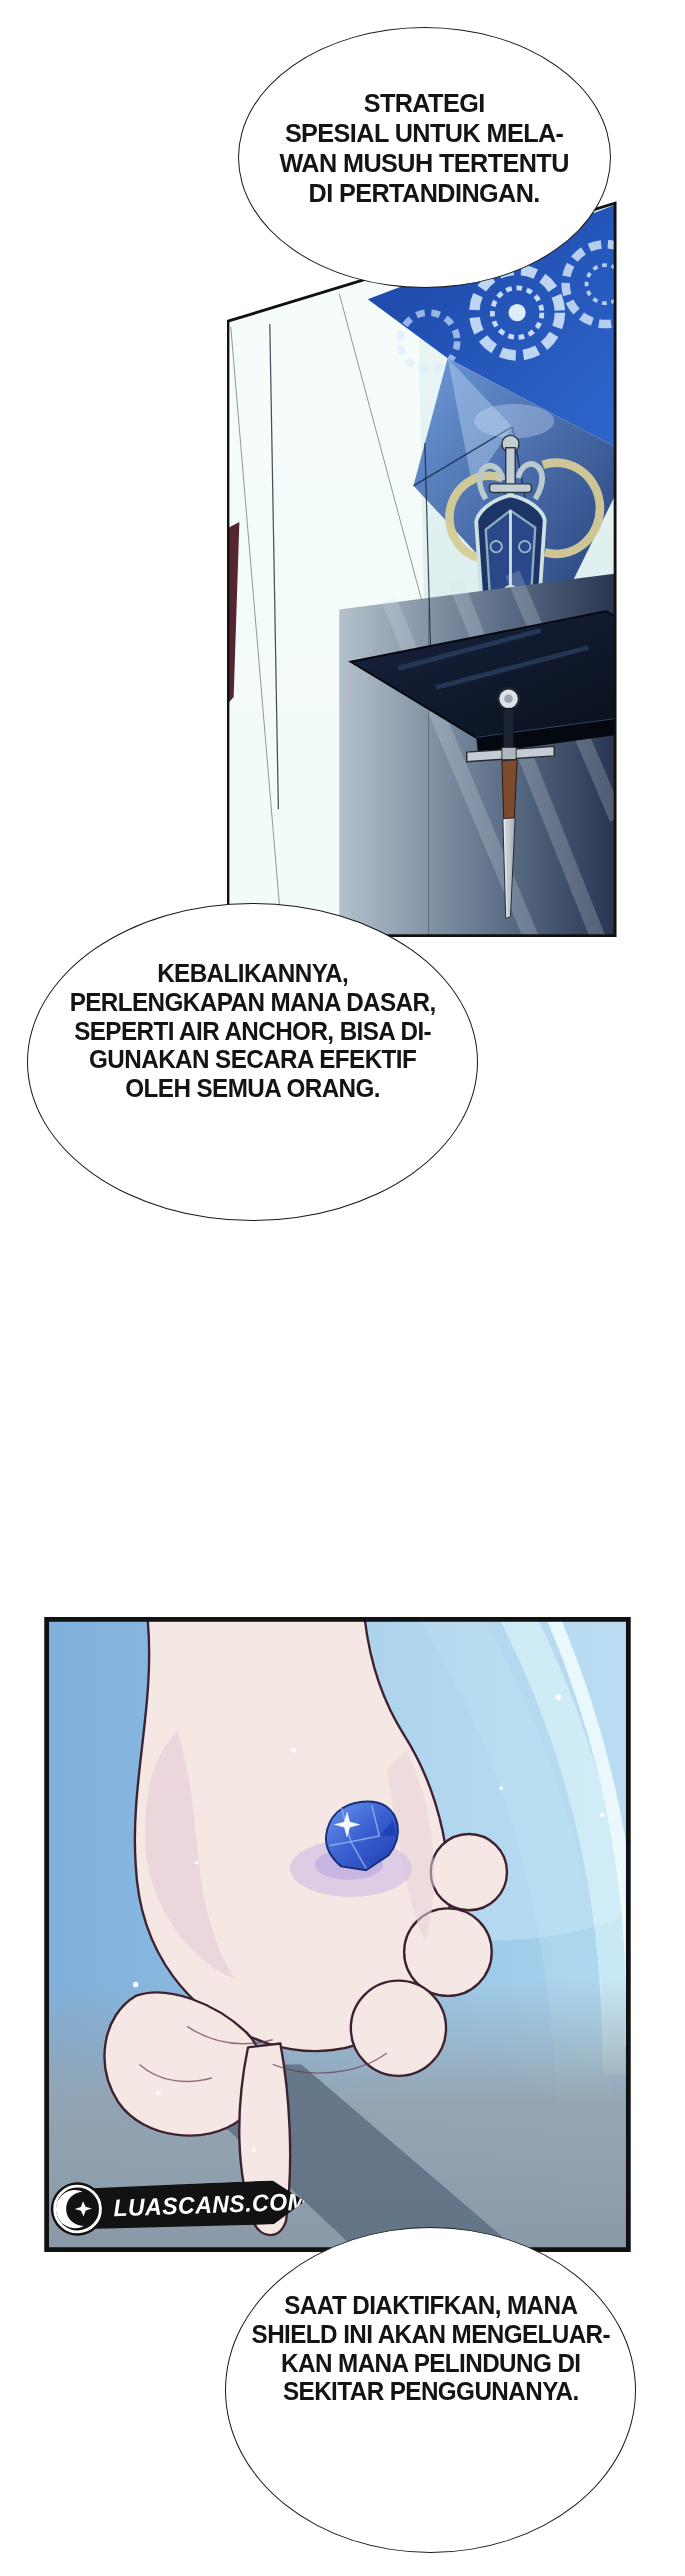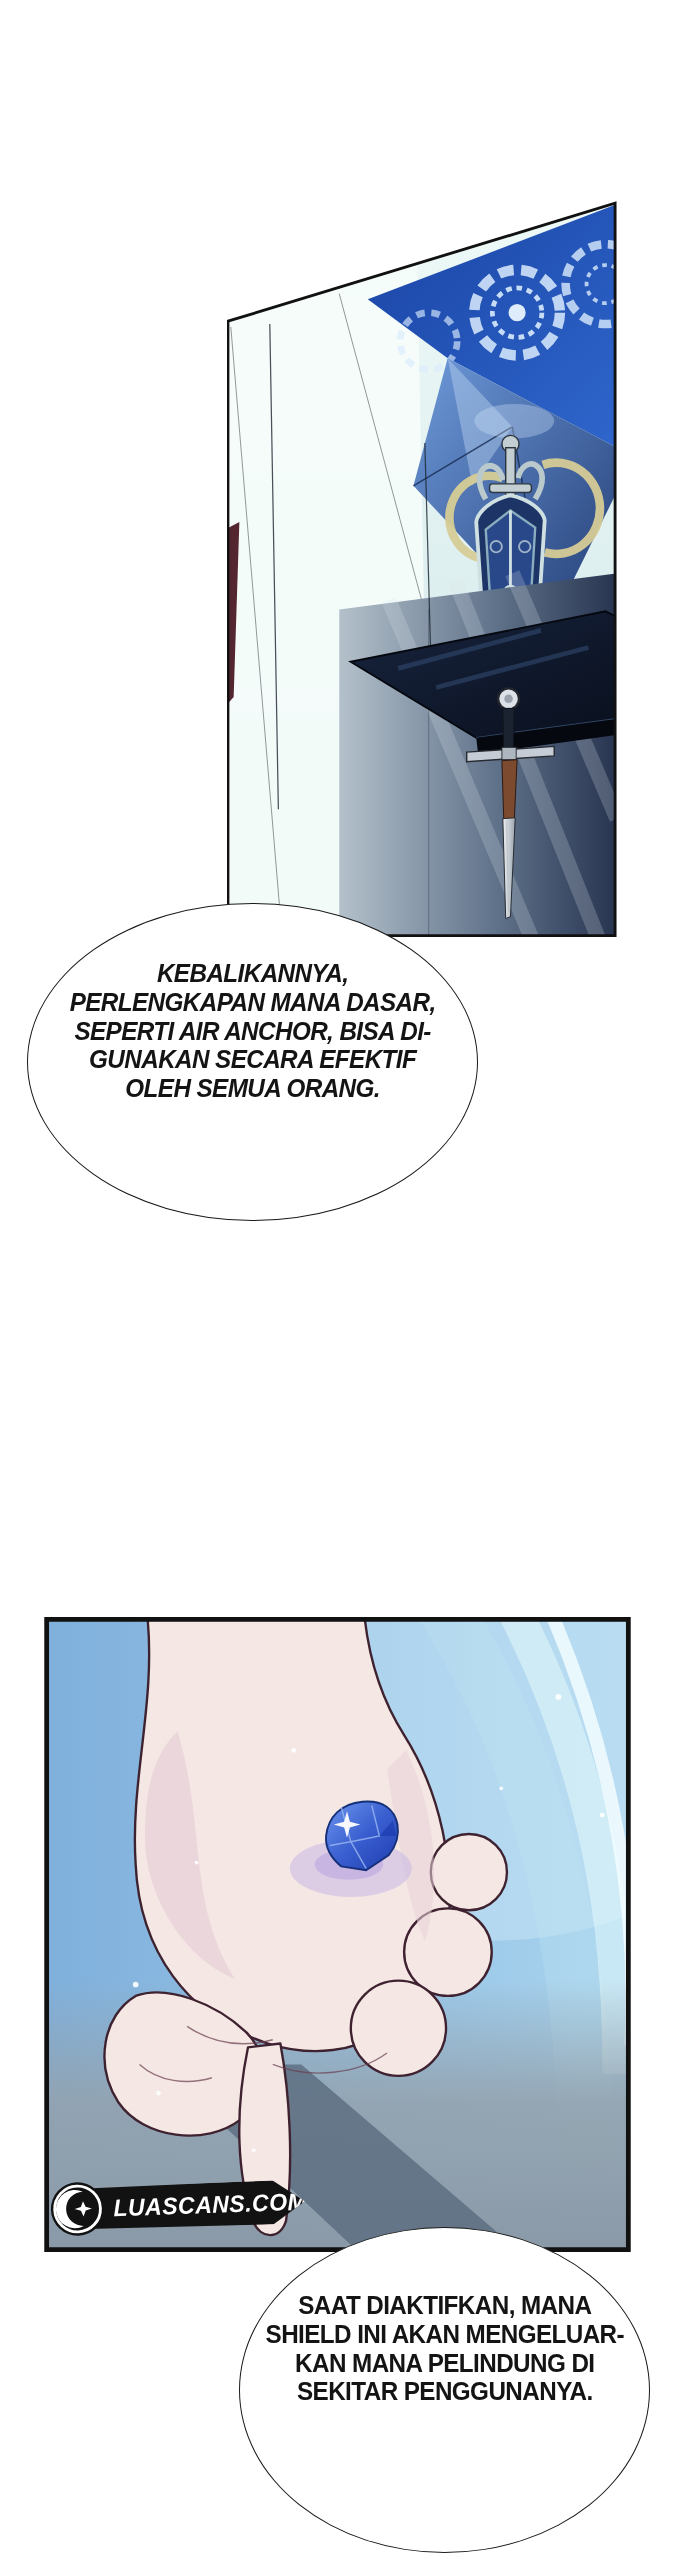--- a/index.html
+++ b/index.html
@@ -13,25 +13,25 @@
     border-radius:50%;display:flex;align-items:flex-start;justify-content:center;
     box-sizing:border-box;
   }
   .bubble-text{
     text-align:center;font-weight:bold;color:#141414;
     letter-spacing:-0.6px;transform:scaleX(0.97);white-space:nowrap;
     font-family:"Liberation Sans",sans-serif;
   }
   #bubble-1{left:238px;top:27px;width:373px;height:261px;}
   #bubble-1 .bubble-text{font-size:26px;line-height:1.15;padding-top:61px;}
-  #bubble-2{left:27px;top:903px;width:451px;height:318px;font-style:italic;}
+  #bubble-2{left:27px;top:903px;width:451px;height:318px;}
   #bubble-2 .bubble-text{font-size:25px;line-height:1.15;padding-top:55px;}
   #bubble-3{left:21px;top:1357px;width:381px;height:305px;}
   #bubble-3 .bubble-text{font-size:26px;line-height:1.15;padding-top:42px;}
-  #bubble-4{left:239px;top:2227px;width:411px;height:326px;}
+  #bubble-4{left:225px;top:2227px;width:411px;height:326px;}
   #bubble-4 .bubble-text{font-size:25px;line-height:1.15;padding-top:63px;}
 
   #watermark{
     position:absolute;left:49px;top:2175px;width:257px;height:61px;z-index:2;
     transform:rotate(-2deg);
   }
   #wm-banner{
     position:absolute;left:27px;top:8.6px;width:229px;height:44px;background:#121212;
     clip-path:polygon(0 4%,86% 0,100% 50%,86% 100%,0 96%);
     border-radius:7.6px 0 0 7.6px;
@@ -247,20 +247,28 @@
       <span>LUASCANS.COM</span>
     </div>
     <svg id="wm-logo" viewBox="0 0 64 64">
       <circle cx="32" cy="32" r="28" fill="#121212"></circle>
       <circle cx="32" cy="32" r="24" fill="none" stroke="#ffffff" stroke-width="3"></circle>
       <path d="M38,14 A20,20 0 1 0 38,50 A16,16 0 1 1 38,14 Z" fill="#ffffff"></path>
       <path d="M38,24 L40.5,30 L47,32 L40.5,34 L38,40 L35.5,34 L29,32 L35.5,30 Z" fill="#ffffff"></path>
     </svg>
   </div>
 
+  <div class="bubble" id="bubble-1">
+    <div class="bubble-text">
+      <div>STRATEGI</div>
+      <div>SPESIAL UNTUK MELA-</div>
+      <div>WAN MUSUH TERTENTU</div>
+      <div>DI PERTANDINGAN.</div>
+    </div>
+  </div>
 
   <div class="bubble" id="bubble-2">
     <div class="bubble-text">
       <div>KEBALIKANNYA,</div>
       <div>PERLENGKAPAN MANA DASAR,</div>
       <div>SEPERTI AIR ANCHOR, BISA DI-</div>
       <div>GUNAKAN SECARA EFEKTIF</div>
       <div>OLEH SEMUA ORANG.</div>
     </div>
   </div>

